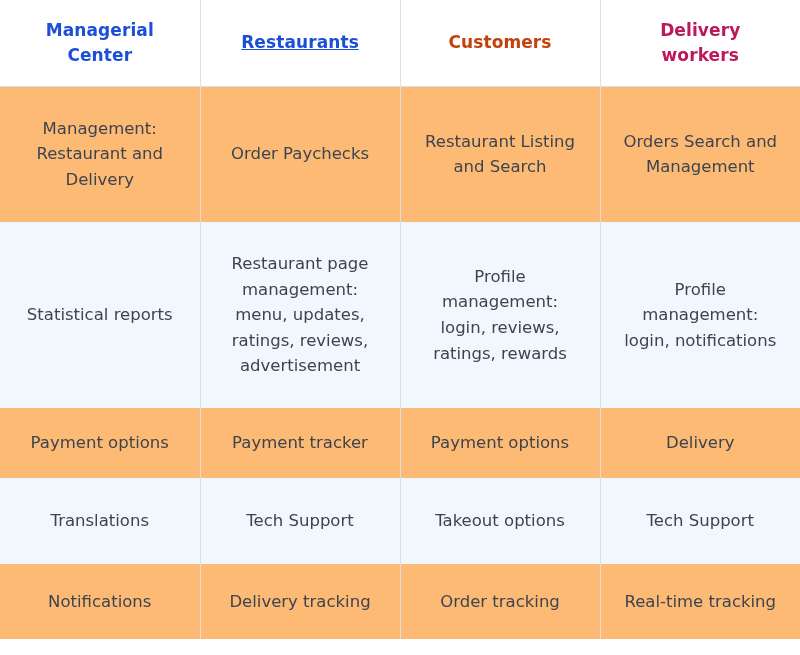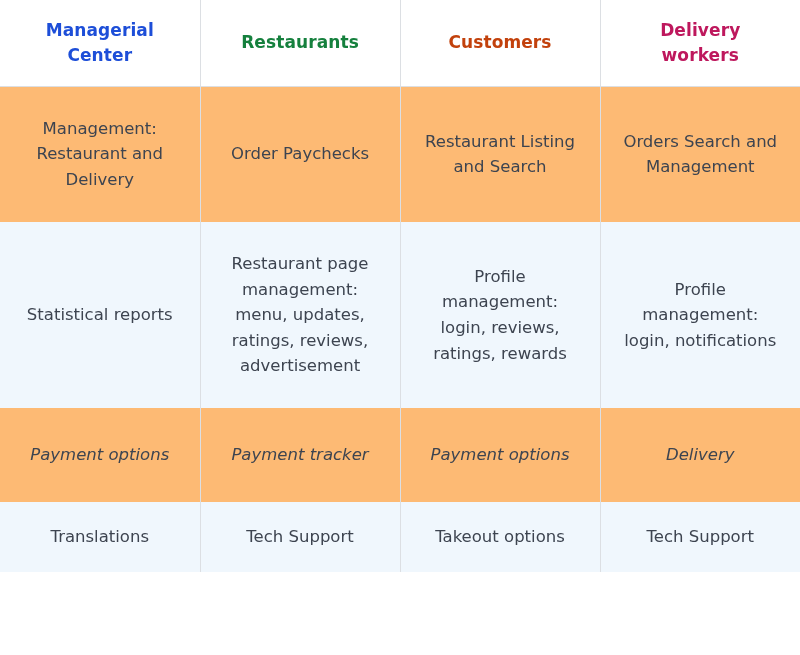--- a/index.html
+++ b/index.html
@@ -42,43 +42,43 @@
   
   thead th {
     height: 86px;
     font-size: 17px;
     font-weight: bold;
     line-height: 1.45;
     letter-spacing: 0.1px;
     border-bottom: 1px solid #dcdfe3;
   }
   th.col-managerial { color: #1d4ed8; margin-left: 8px; }
-  th.col-restaurants { color: #15803d; }
+  th.col-restaurants { color: #1d4ed8; text-decoration: underline; }
   th.col-customers   { color: #c2410c; }
   th.col-delivery    { color: #be185d; }
 
   
   tbody td {
     font-size: 16.5px;
     line-height: 1.55;
     color: #3d4450;
     font-weight: normal;
   }
 
   tbody tr.row-plain {
     background: #fdba74;
   }
   tbody tr.row-shaded {
     background: #f0f7fd;
   }
 
   tbody tr.r0 td { height: 136px; }
   tbody tr.r1 td { height: 186px; }
-  tbody tr.r2 td { height: 94px; font-style: italic;  }
-  tbody tr.r3 td { height: 70px;  }
+  tbody tr.r2 td { height: 70px;  }
+  tbody tr.r3 td { height: 86px;  }
   tbody tr.r4 td { height: 75px;  }
 </style>
 </head>
 <body>
 
 <table class="feature-table">
   <colgroup>
     <col>
       <col>
       <col>
@@ -110,14 +110,20 @@
       <td>Payment tracker</td>
       <td>Payment options</td>
       <td>Delivery</td>
     </tr>
     <tr class="row-shaded r3">
       <td>Translations</td>
       <td>Tech Support</td>
       <td>Takeout options</td>
       <td>Tech Support</td>
     </tr>
+    <tr class="row-plain r4">
+      <td>Notifications</td>
+      <td>Delivery tracking</td>
+      <td>Order tracking</td>
+      <td>Real-time tracking</td>
+    </tr>
   </tbody>
 </table>
 
 </body></html>

